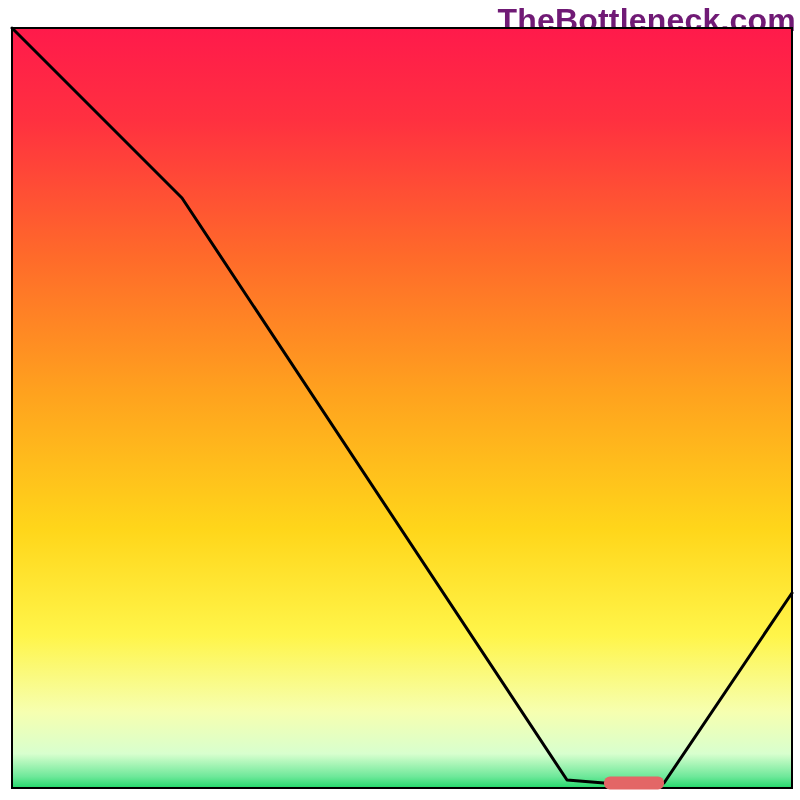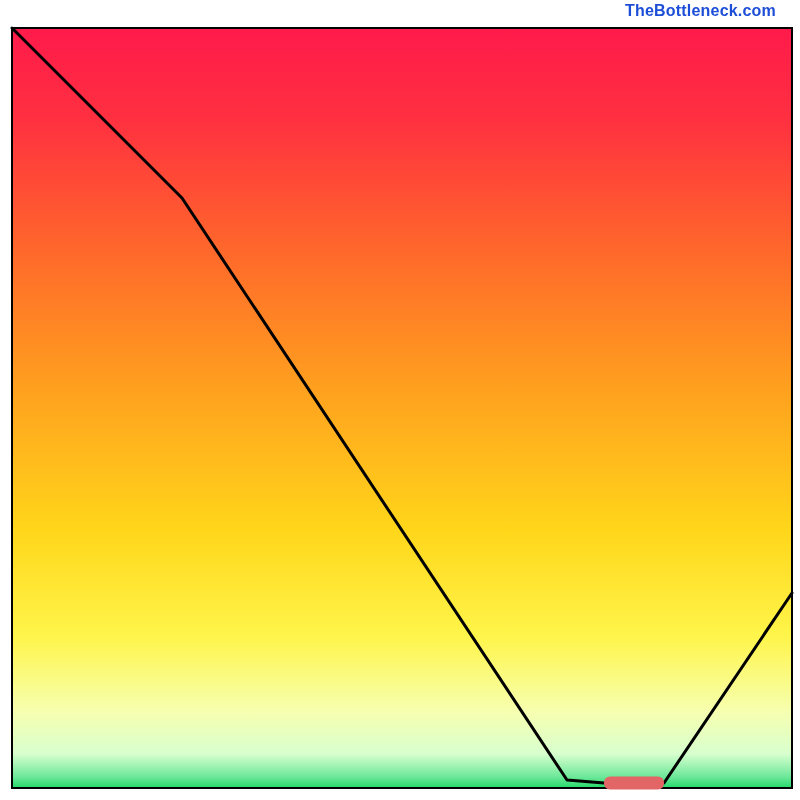--- a/index.html
+++ b/index.html
@@ -11,24 +11,24 @@
     font-family: Arial, Helvetica, sans-serif;
   }
   .stage {
     position: relative;
     width: 800px;
     height: 800px;
   }
   .watermark {
     position: absolute;
     top: 2px;
-    right: 24px;
-    font-size: 16px;
+    right: 4px;
+    font-size: 32px;
     font-weight: 600;
-    color: #1d4ed8;
+    color: #701a75;
     letter-spacing: 0.2px;
   }
   svg {
     position: absolute;
     top: 0;
     left: 0;
   }
 </style>
 </head>
 <body>

